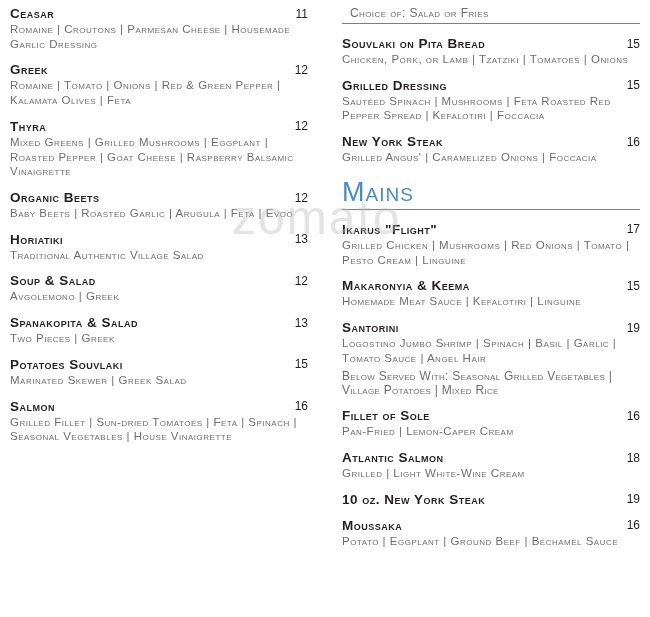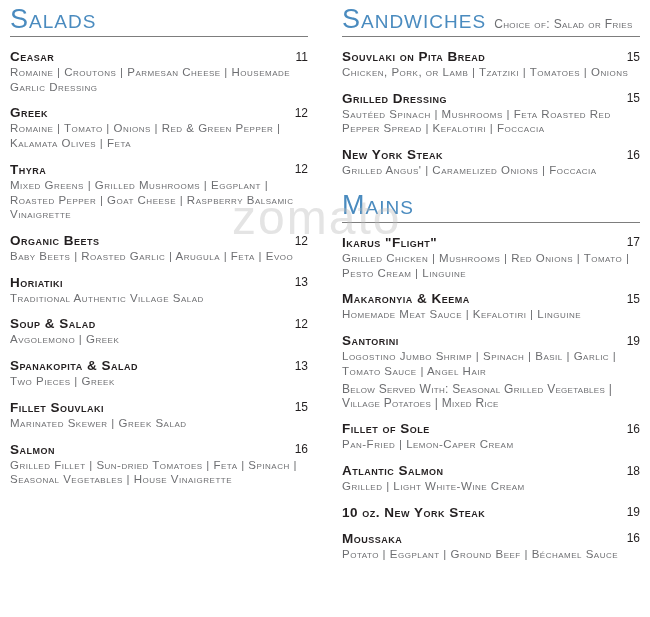--- a/index.html
+++ b/index.html
@@ -89,23 +89,20 @@
     pointer-events: none;
   }
 </style>
 </head>
 <body>
 
 <div class="page">
 
   <div class="col">
     <div class="section">
-      <div class="section-header">
-        <span class="section-title">Salads</span>
-      </div>
 
       <div class="item">
         <div class="item-head">
           <span class="item-name">Ceasar</span>
           <span class="item-price">11</span>
         </div>
         <div class="item-desc">Romaine | Croutons | Parmesan Cheese | Housemade Garlic Dressing</div>
       </div>
 
       <div class="item">
@@ -151,41 +148,40 @@
       <div class="item">
         <div class="item-head">
           <span class="item-name">Spanakopita &amp; Salad</span>
           <span class="item-price">13</span>
         </div>
         <div class="item-desc">Two Pieces | Greek</div>
       </div>
 
       <div class="item">
         <div class="item-head">
-          <span class="item-name">Fillet Souvlaki</span>
+          <span class="item-name">Potatoes Souvlaki</span>
           <span class="item-price">15</span>
         </div>
         <div class="item-desc">Marinated Skewer | Greek Salad</div>
       </div>
 
       <div class="item">
         <div class="item-head">
           <span class="item-name">Salmon</span>
           <span class="item-price">16</span>
         </div>
         <div class="item-desc">Grilled Fillet | Sun-dried Tomatoes | Feta | Spinach | Seasonal Vegetables | House Vinaigrette</div>
       </div>
     </div>
   </div>
 
   <div class="col">
 
     <div class="section">
       <div class="section-header">
-        <span class="section-title">Sandwiches</span>
         <span class="section-note">Choice of: Salad or Fries</span>
       </div>
 
       <div class="item">
         <div class="item-head">
           <span class="item-name">Souvlaki on Pita Bread</span>
           <span class="item-price">15</span>
         </div>
         <div class="item-desc">Chicken, Pork, or Lamb | Tzatziki | Tomatoes | Onions</div>
       </div>

